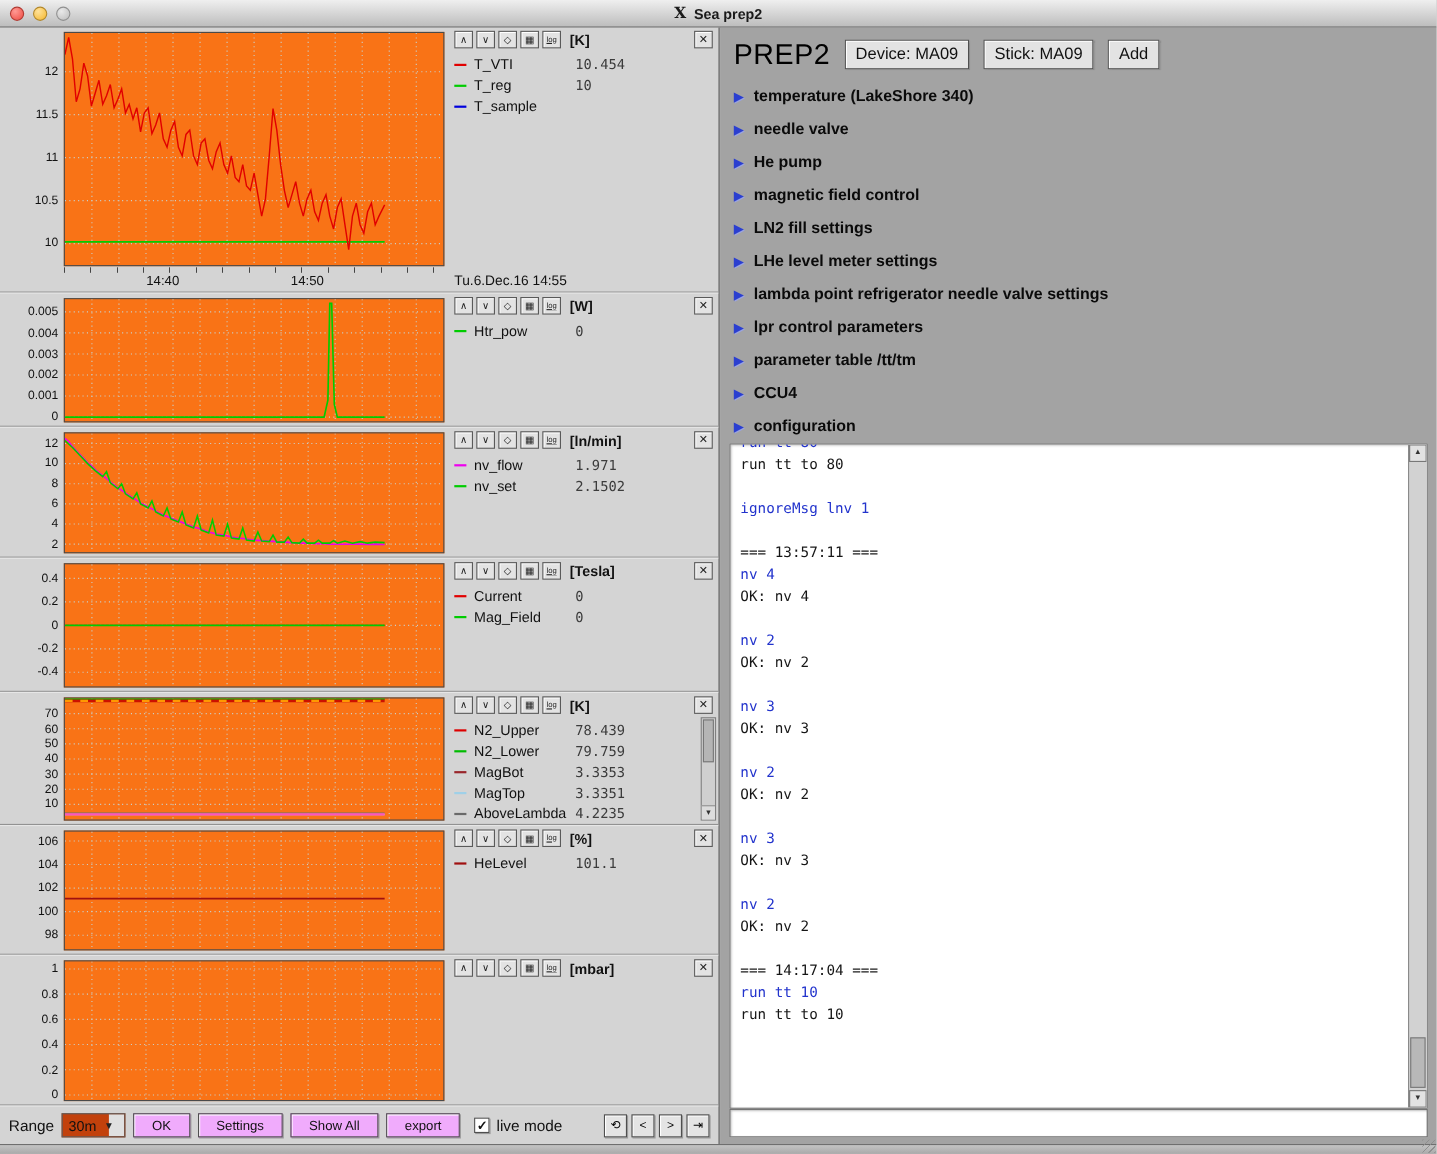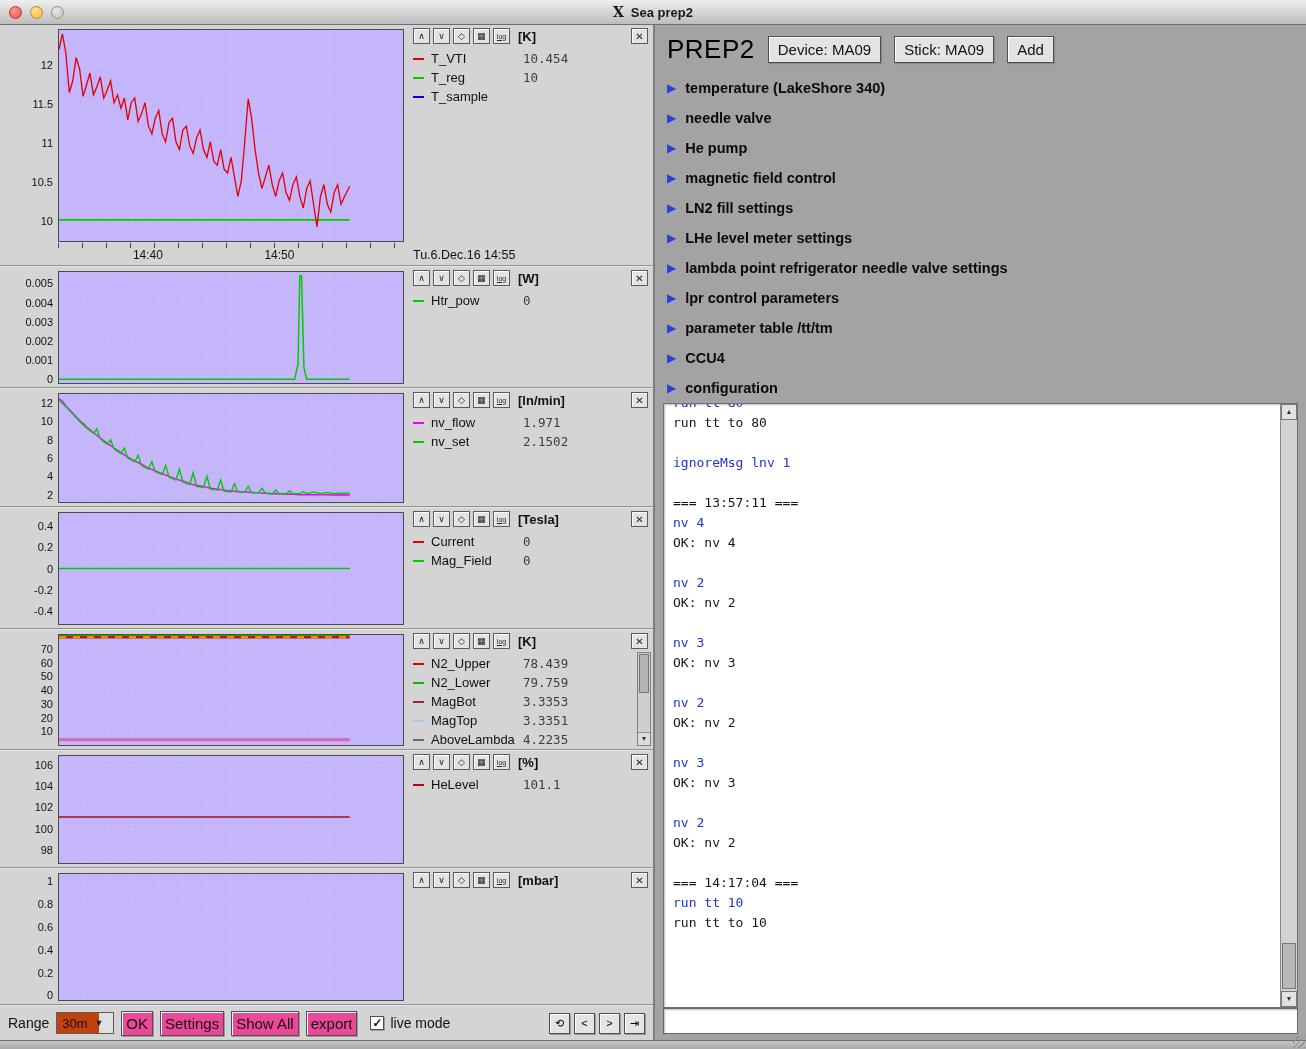--- a/index.html
+++ b/index.html
@@ -20,21 +20,21 @@
   
   .main{flex:1;display:flex;min-height:0;}
   .left{width:655px;flex:none;background:#d4d4d4;border-right:2px solid #7e7e7e;display:flex;flex-direction:column;}
   .right{flex:1;min-width:0;background:#a3a3a3;display:flex;flex-direction:column;}
 
   
   #charts{flex:none;display:flex;flex-direction:column;}
   .chart-row{display:flex;position:relative;}
   .chart-row + .chart-row{border-top:2px groove #e6e6e6;}
   .plotcol{width:346px;flex:none;margin-left:58px;display:flex;flex-direction:column;padding:4px 0 3px;}
-  .plot{flex:1;position:relative;background:#c4b5fd;border:1px solid #4a4a4a;}
+  .plot{flex:1;position:relative;background:#f97316;border:1px solid #4a4a4a;}
   .plot svg{position:absolute;inset:0;width:100%;height:100%;}
   .ylab{position:absolute;right:calc(100% + 6px);width:50px;text-align:right;font-size:11px;color:#111;}
   .xaxis{height:19px;position:relative;margin-top:1px;}
   .ticksbar{position:absolute;top:0;left:0;right:0;height:5px;background-image:repeating-linear-gradient(to right,#444 0 1px,transparent 1px 24px);}
   .xlab{position:absolute;top:5px;transform:translateX(-50%);font-size:12px;color:#111;}
   .legend{flex:1;position:relative;padding:3px 5px 0 9px;}
   .lhead{display:flex;align-items:center;gap:3px;}
   button{font-family:inherit;cursor:default;}
   .lbtn{width:17px;height:16px;flex:none;background:#e3e3e3;border:1px solid #5a5a5a;box-shadow:inset 1px 1px 0 #ffffff;font-size:9px;line-height:13px;text-align:center;padding:0;color:#222;}
   .lbtn-log{font-size:7px;text-decoration:underline;}
@@ -47,21 +47,21 @@
   .lval{font-family:"DejaVu Sans Mono",monospace;font-size:12.5px;color:#3c3c3c;}
   .timestamp{position:absolute;left:9px;bottom:3px;font-size:12.5px;color:#111;}
   .lscroll{position:absolute;right:2px;top:22px;bottom:3px;width:14px;background:#cfcfcf;border:1px solid #808080;}
   .lthumb{position:absolute;top:1px;left:1px;right:1px;height:42%;background:#b5b5b5;border:1px solid #777;}
   .ldown{position:absolute;bottom:0;left:0;right:0;text-align:center;font-size:8px;color:#333;line-height:12px;border-top:1px solid #909090;background:#dcdcdc;}
 
   
   .bbar{height:36px;flex:none;border-top:2px groove #e6e6e6;display:flex;align-items:center;padding:0 8px;gap:7px;font-size:14px;}
   .dropdown{display:flex;align-items:center;background:#c2410c;border:1px solid #5c5c5c;box-shadow:inset -14px 0 0 #e0e0e0;height:22px;padding:0 3px 0 5px;font-size:13px;gap:7px;min-width:58px;}
   .ddarrow{font-size:9px;color:#222;}
-  .tbtn{background:#ec4899;border:1px solid #4f4f4f;box-shadow:inset 1px 1px 0 #ffffff,1px 1px 0 #9a9a9a;padding:3px 4px;font-size:15px;color:#111;}
+  .tbtn{background:#f0abfc;border:1px solid #4f4f4f;box-shadow:inset 1px 1px 0 #ffffff,1px 1px 0 #9a9a9a;padding:3px 16px;font-size:12px;color:#111;}
   .cb{width:14px;height:14px;flex:none;background:#fff;border:1px solid #4f4f4f;box-shadow:1px 1px 0 #9a9a9a;display:inline-flex;align-items:center;justify-content:center;margin-left:6px;}
   .check{font-size:12px;font-weight:bold;line-height:10px;}
   .cblabel{margin-left:-1px;}
   .nav{margin-left:auto;display:flex;gap:4px;}
   .nbtn{width:21px;height:21px;background:#e4e4e4;border:1px solid #4f4f4f;box-shadow:inset 1px 1px 0 #ffffff,1px 1px 0 #9a9a9a;font-size:11px;line-height:17px;text-align:center;padding:0;}
 
   
   .rheader{flex:none;display:flex;align-items:center;gap:13px;padding:8px 0 4px 12px;height:44px;}
   .rtitle{font-size:26px;letter-spacing:0.5px;color:#000;}
   .rbtn{background:#e3e3e3;border:1px solid #4f4f4f;box-shadow:inset 1px 1px 0 #ffffff,1px 1px 1px #8a8a8a;padding:4px 9px;font-size:15px;color:#111;}

